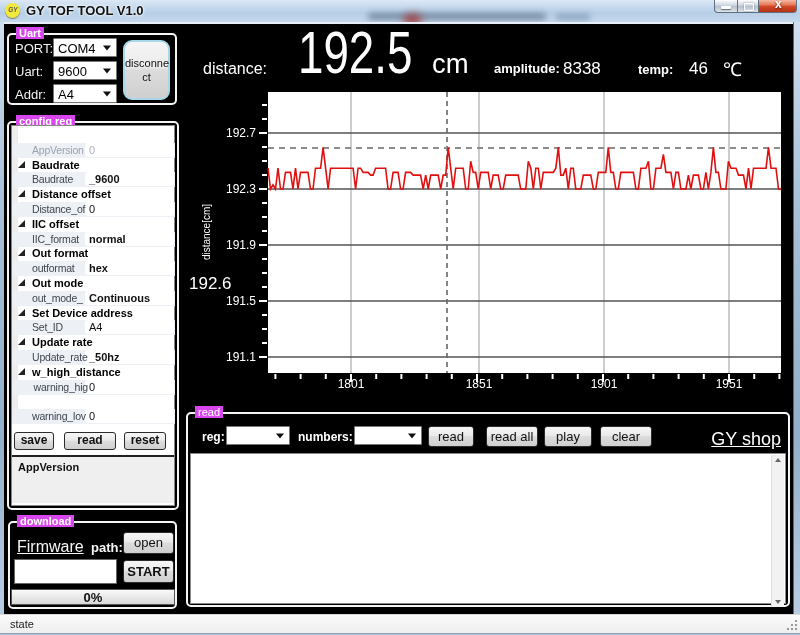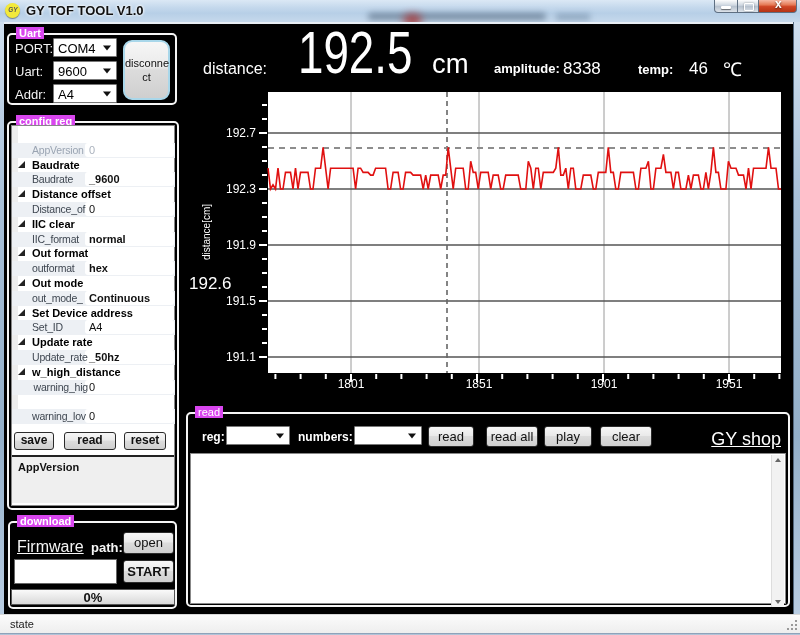--- a/index.html
+++ b/index.html
@@ -151,21 +151,21 @@
       <div class="trow head" style="top:61px;">
           <span class="tri"></span>
           <span class="nm">Distance offset</span>
         </div>
       <div class="trow child" style="top:76px;">
           <span class="nm" style="">Distance_of</span>
           <span class="val" style="">0</span>
         </div>
       <div class="trow head" style="top:91px;">
           <span class="tri"></span>
-          <span class="nm">IIC clear</span>
+          <span class="nm">IIC offset</span>
         </div>
       <div class="trow child" style="top:106px;padding-left:48px;">
           <span class="nm" style="">IIC_format</span>
           <span class="val" style="font-weight:bold;">normal</span>
         </div>
       <div class="trow child" style="top:135px;">
           <span class="nm" style="">outformat</span>
           <span class="val" style="font-weight:bold;">hex</span>
         </div>
       <div class="trow head" style="top:120px;">

